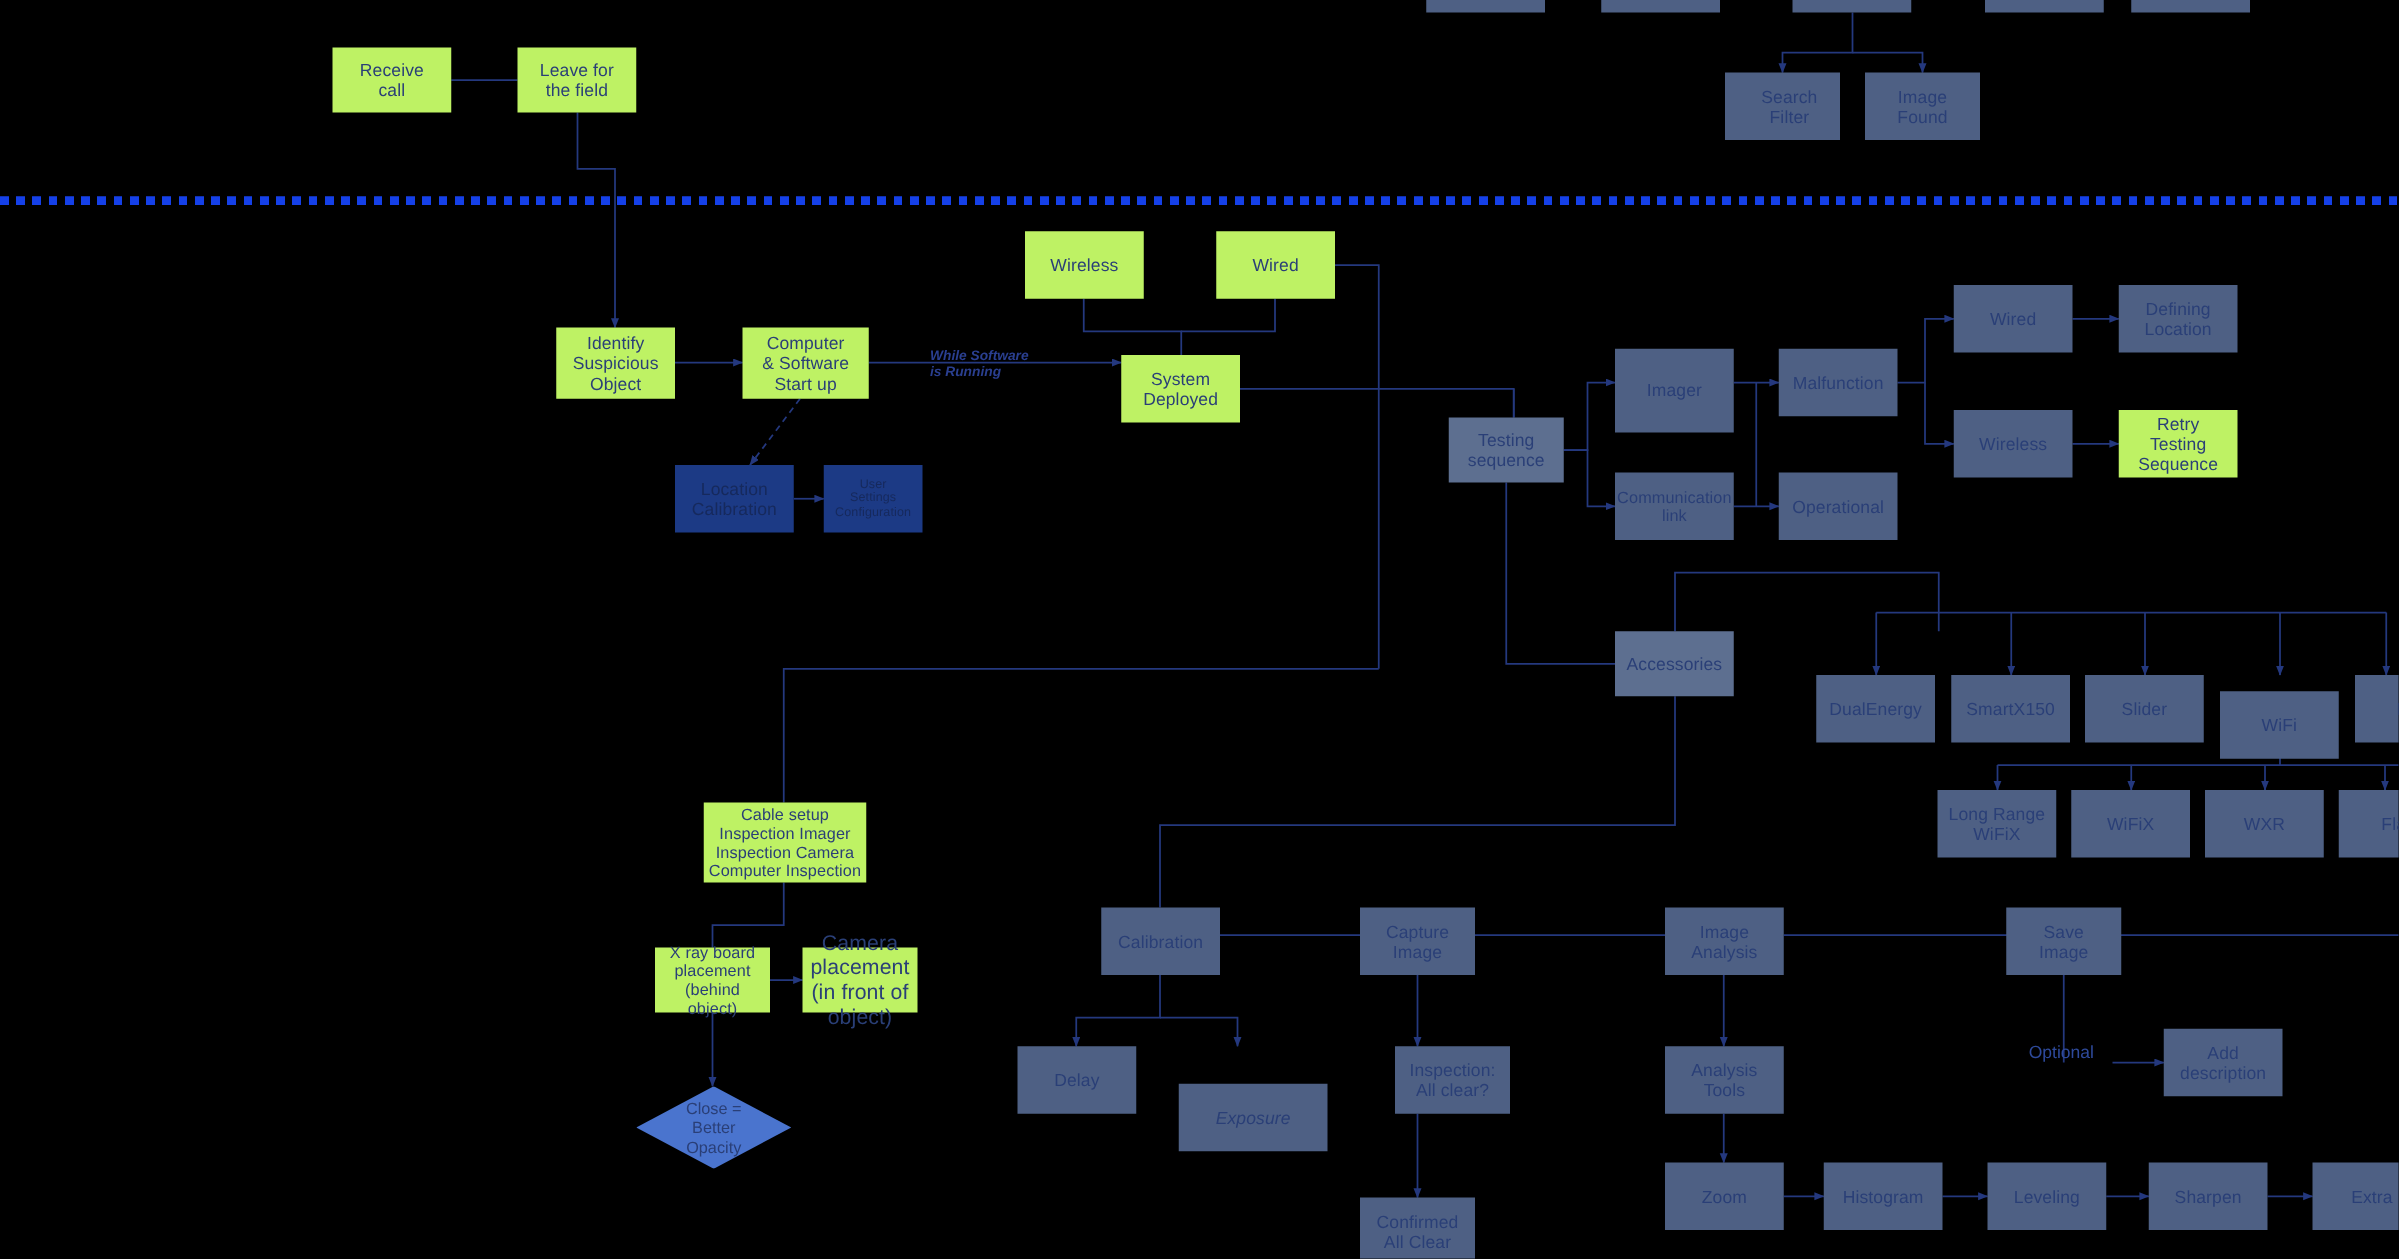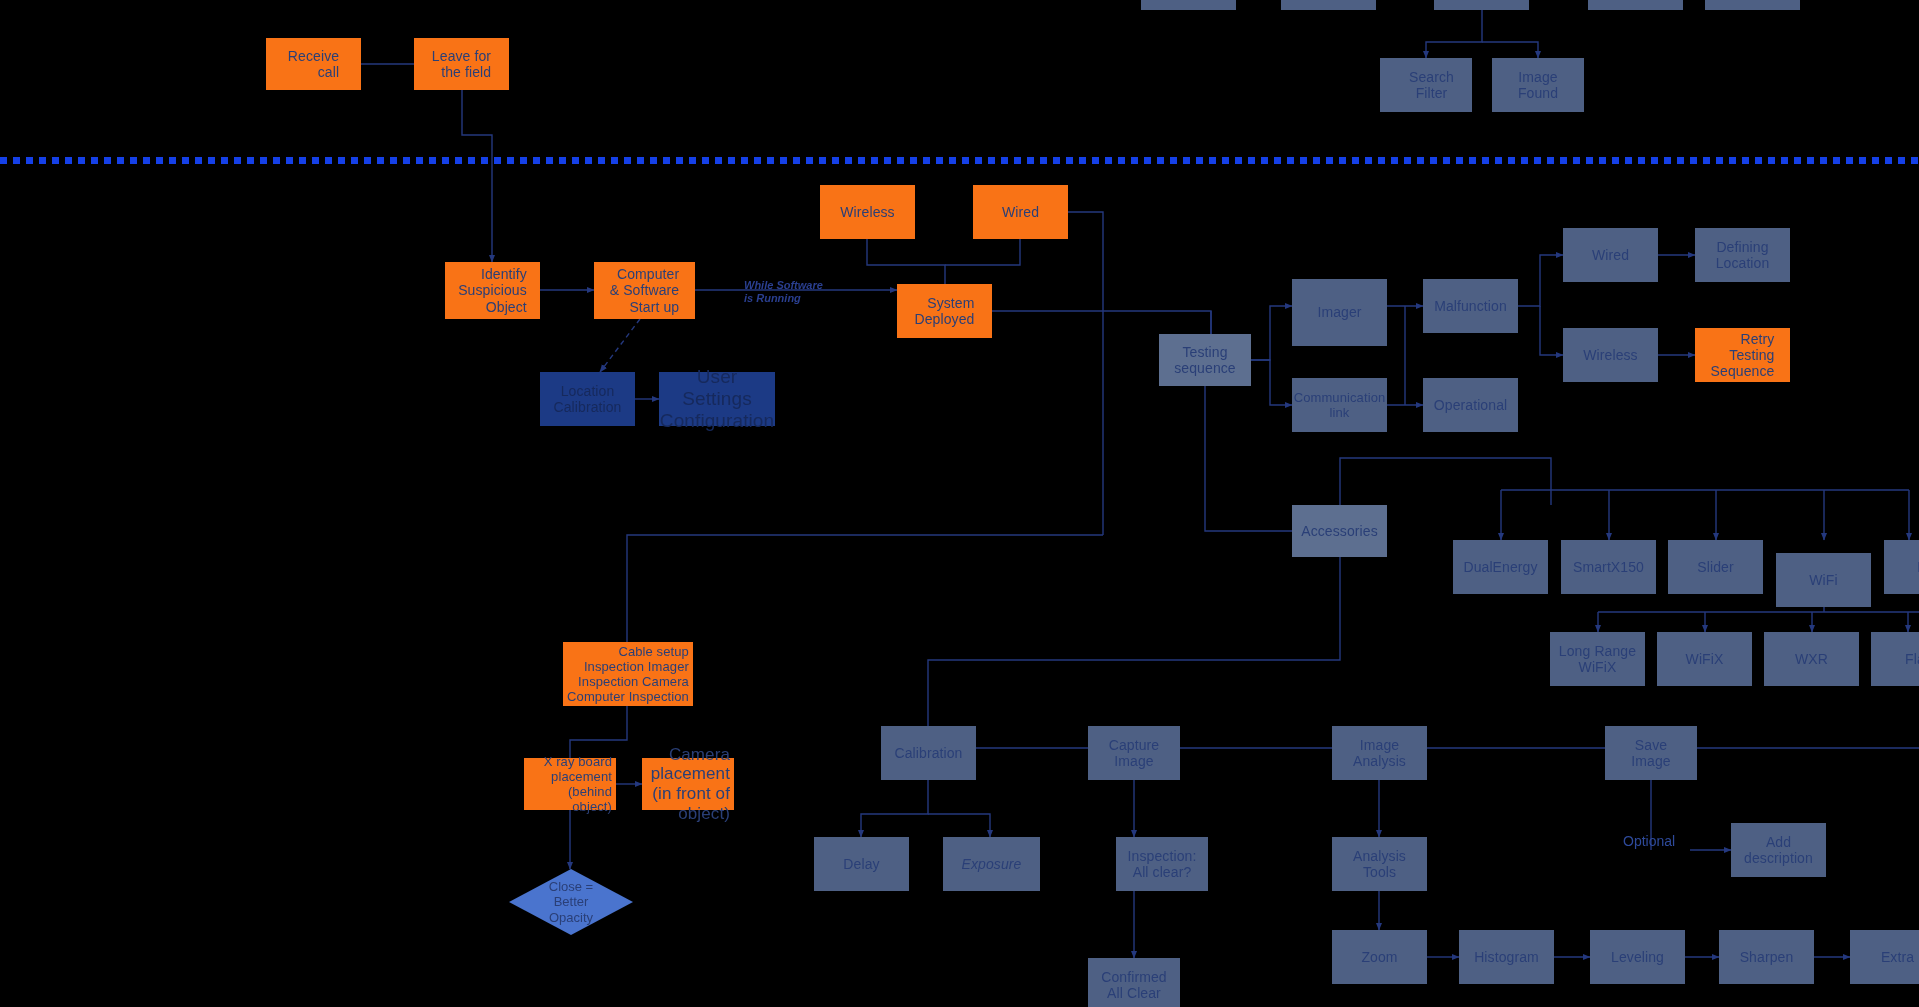--- a/index.html
+++ b/index.html
@@ -16,21 +16,21 @@
     display:flex;
     align-items:center;
     justify-content:center;
     text-align:center;
     color:#2a3f77;
     line-height:1.16;
     white-space:pre-line;
     letter-spacing:.1px;
     padding:2px 4px;
   }
-  .bright{background:#f97316;text-align:right;}
+  .bright{background:#bef264;}
   .mid{background:#4e6084;}
   .light{background:#5d6f90;}
   .dark{background:#1c3a85;color:#16295c;}
   .diamond{
     position:absolute;
     display:flex;align-items:center;justify-content:center;
     text-align:center;color:#2a3f77;white-space:pre-line;line-height:1.16;
     background:#4a74ce;
     clip-path:polygon(50% 0%,100% 50%,50% 100%,0% 50%);
   }
@@ -158,21 +158,21 @@
     <div class="node bright" style="left: 414px; top: 38px; width: 95px; height: 52px; font-size: 14px;">Leave for
 the  field</div>
     <div class="node bright" style="left: 445px; top: 262px; width: 95px; height: 57px; font-size: 14px;">Identify
 Suspicious
 Object</div>
     <div class="node bright" style="left: 594px; top: 262px; width: 101px; height: 57px; font-size: 14px;">Computer
 &amp; Software
 Start up</div>
     <div class="node dark" style="left: 540px; top: 372px; width: 95px; height: 54px; font-size: 14px;">Location
 Calibration</div>
-    <div class="node dark" style="left: 659px; top: 372px; width: 116px; height: 54px; font-size: 19px;">User
+    <div class="node dark" style="left: 659px; top: 372px; width: 79px; height: 54px; font-size: 10px;">User
 Settings
 Configuration</div>
     <div class="node bright" style="left: 820px; top: 185px; width: 95px; height: 54px; font-size: 14px;">Wireless</div>
     <div class="node bright" style="left: 973px; top: 185px; width: 95px; height: 54px; font-size: 14px;">Wired</div>
     <div class="node bright" style="left: 897px; top: 284px; width: 95px; height: 54px; font-size: 14px;">System
 Deployed</div>
     <div class="node light" style="left: 1159px; top: 334px; width: 92px; height: 52px; font-size: 14px;">Testing
 sequence</div>
     <div class="node mid" style="left: 1292px; top: 279px; width: 95px; height: 67px; font-size: 14px;">Imager</div>
     <div class="node mid" style="left: 1292px; top: 378px; width: 95px; height: 54px; font-size: 13px;">Communication
@@ -214,21 +214,21 @@
 placement
 (behind object)</div>
     <div class="node bright" style="left: 642px; top: 758px; width: 92px; height: 52px; font-size: 17px;">Camera
 placement
 (in front of object)</div>
     <div class="diamond " style="left: 509px; top: 869px; width: 124px; height: 66px; font-size: 13px;">Close =
 Better
 Opacity</div>
     <div class="node mid" style="left: 881px; top: 726px; width: 95px; height: 54px; font-size: 14px;">Calibration</div>
     <div class="node mid" style="left: 814px; top: 837px; width: 95px; height: 54px; font-size: 14px;">Delay</div>
-    <div class="node mid" style="left: 943px; top: 837px; width: 97px; height: 54px; font-size: 14px; font-style: italic;">Exposure</div>
+    <div class="node mid" style="left: 943px; top: 867px; width: 119px; height: 54px; font-size: 14px; font-style: italic;">Exposure</div>
     <div class="node mid" style="left: 1088px; top: 726px; width: 92px; height: 54px; font-size: 14px;">Capture
 Image</div>
     <div class="node mid" style="left: 1088px; top: 837px; width: 92px; height: 54px; font-size: 14px; margin-left: 28px;">Inspection:
 All clear?</div>
     <div class="node mid" style="left: 1088px; top: 958px; width: 92px; height: 54px; font-size: 14px;">Confirmed
 All Clear</div>
     <div class="node mid" style="left: 1332px; top: 726px; width: 95px; height: 54px; font-size: 14px;">Image
 Analysis</div>
     <div class="node mid" style="left: 1332px; top: 837px; width: 95px; height: 54px; font-size: 14px;">Analysis
 Tools</div>

